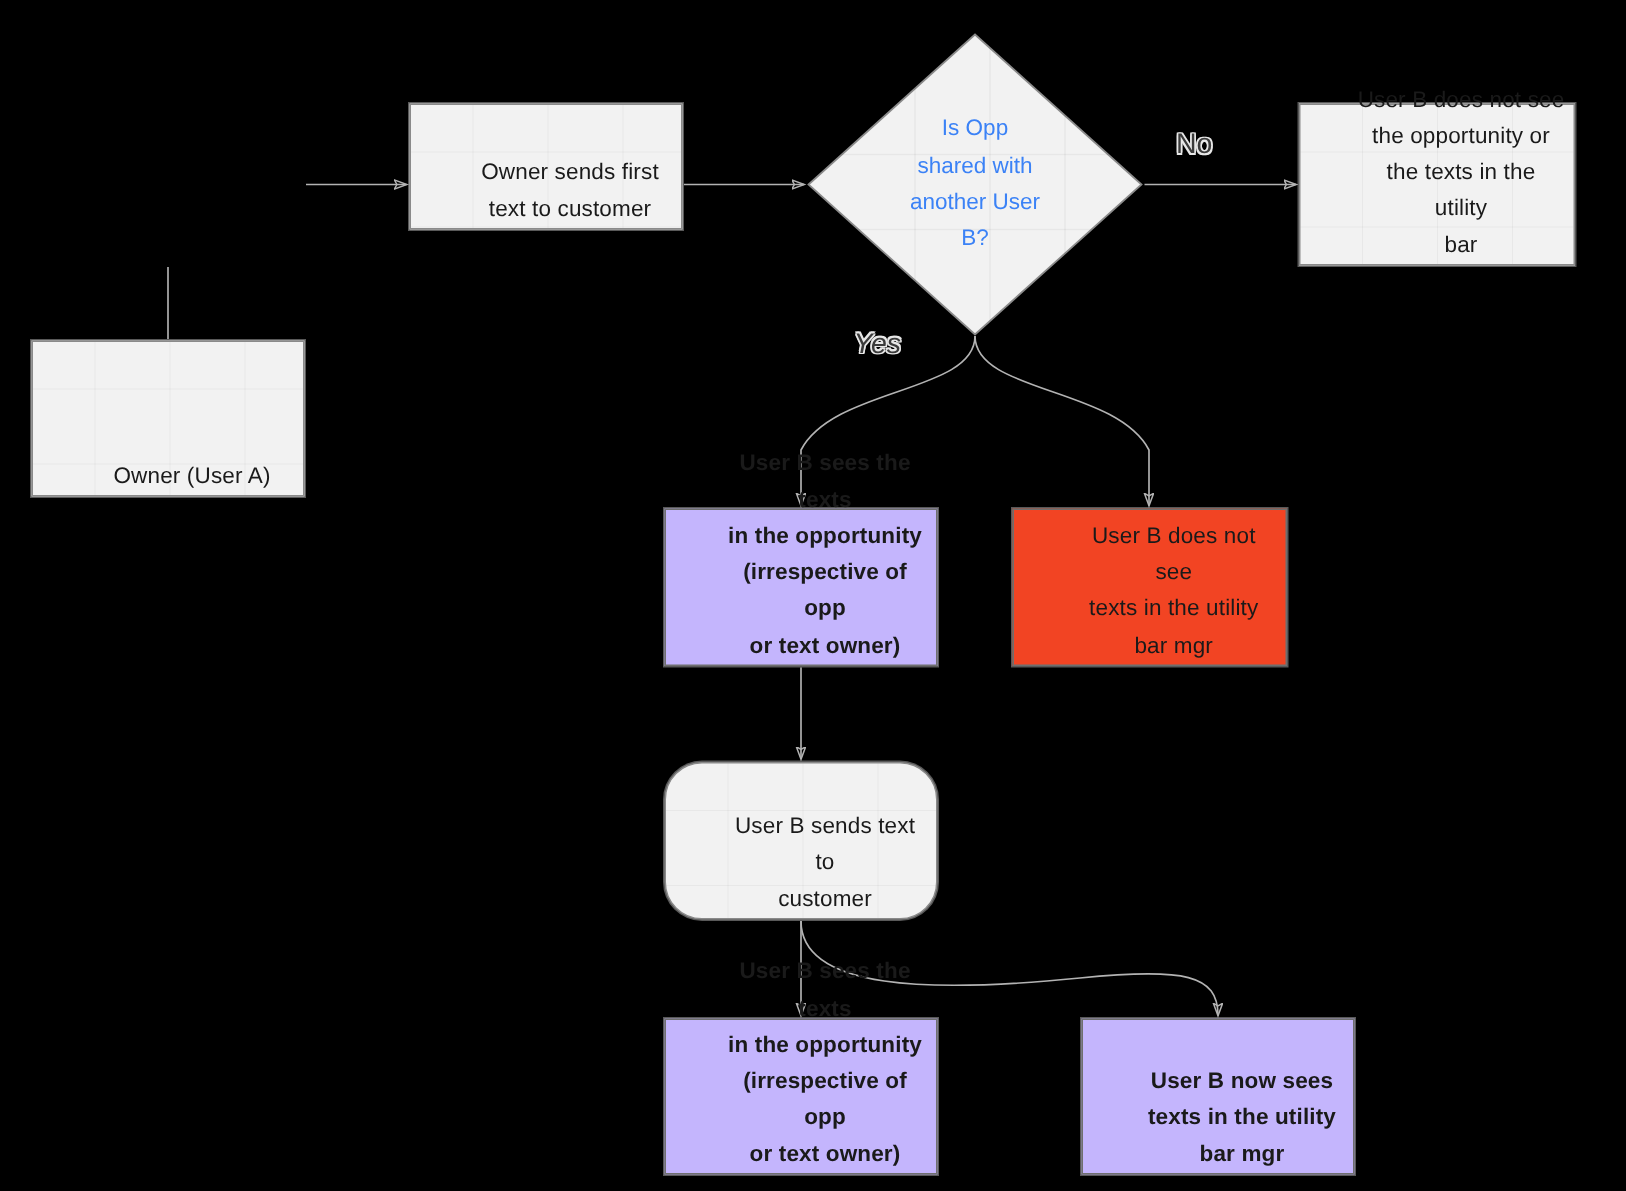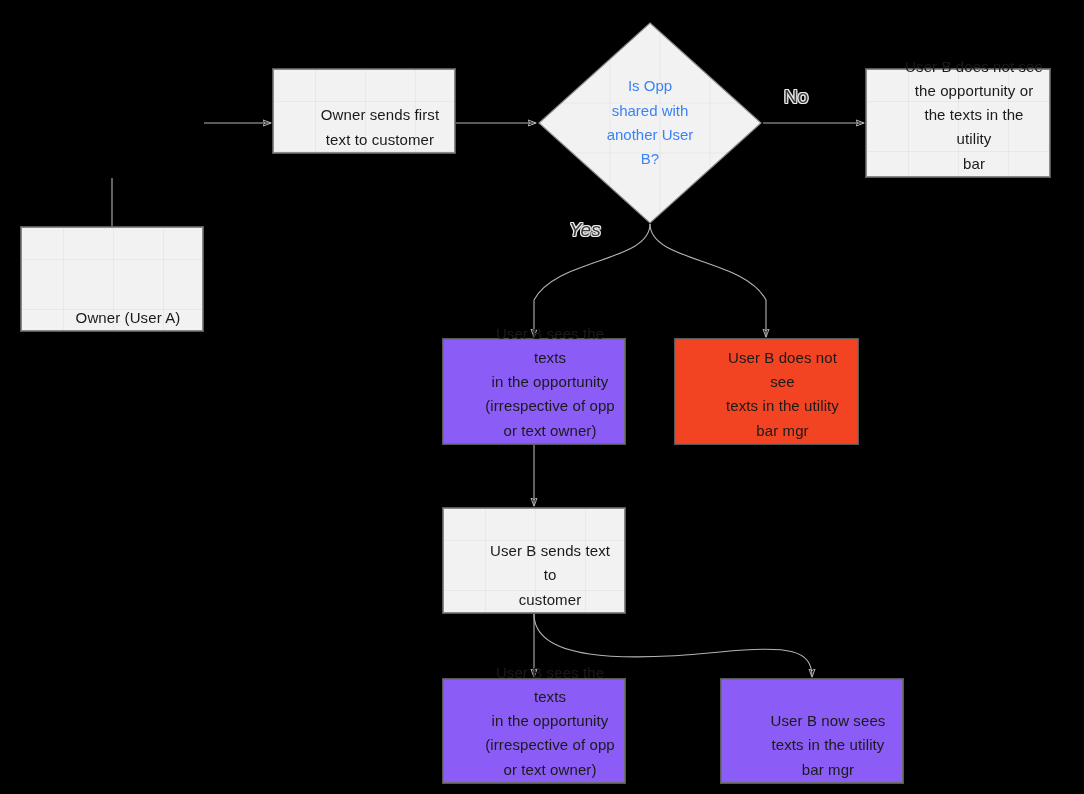--- a/index.html
+++ b/index.html
@@ -52,23 +52,24 @@
     background-color: #f2f2f2;
     background-image:
       linear-gradient(to right, rgba(0,0,0,.045) 1px, transparent 1px),
       linear-gradient(to bottom, rgba(0,0,0,.045) 1px, transparent 1px);
     background-size: 50px 50px;
     background-position: -9px -19px;
     border: 1px solid #8a8a8a;
     box-shadow: 0 0 0 1px rgba(255,255,255,0.35);
   }
   .box-green {
-    background-color: #8b5cf6;
+    background-color: #c4b5fd;
     border: 1px solid #6f6f6f;
     box-shadow: 0 0 0 1px rgba(255,255,255,0.35);
+    font-weight: bold;
   }
   .box-red {
     background-color: #f24423;
     border: 1px solid #6f6f6f;
     box-shadow: 0 0 0 1px rgba(255,255,255,0.35);
   }
   
   .diamond {
     position: absolute;
     z-index: 2;
@@ -175,21 +176,21 @@
 (irrespective of opp
 or text owner)</span>
   </div>
 
   <div class="node box-red" style="left:675px; top:339px; width:183px; height:105px;">
     <span class="txt">User B does not see
 texts in the utility
 bar mgr</span>
   </div>
 
-  <div class="node box-light" style="left:443px; top:508px; width:182px; height:105px;">
+  <div class="node box-light" style="left:443px; top:508px; width:182px; height:105px;border-radius:25px;">
     <span class="txt">User B sends text to
 customer</span>
   </div>
 
   <div class="node box-green" style="left:443px; top:679px; width:182px; height:104px;">
     <span class="txt">User B sees the texts
 in the opportunity
 (irrespective of opp
 or text owner)</span>
   </div>

